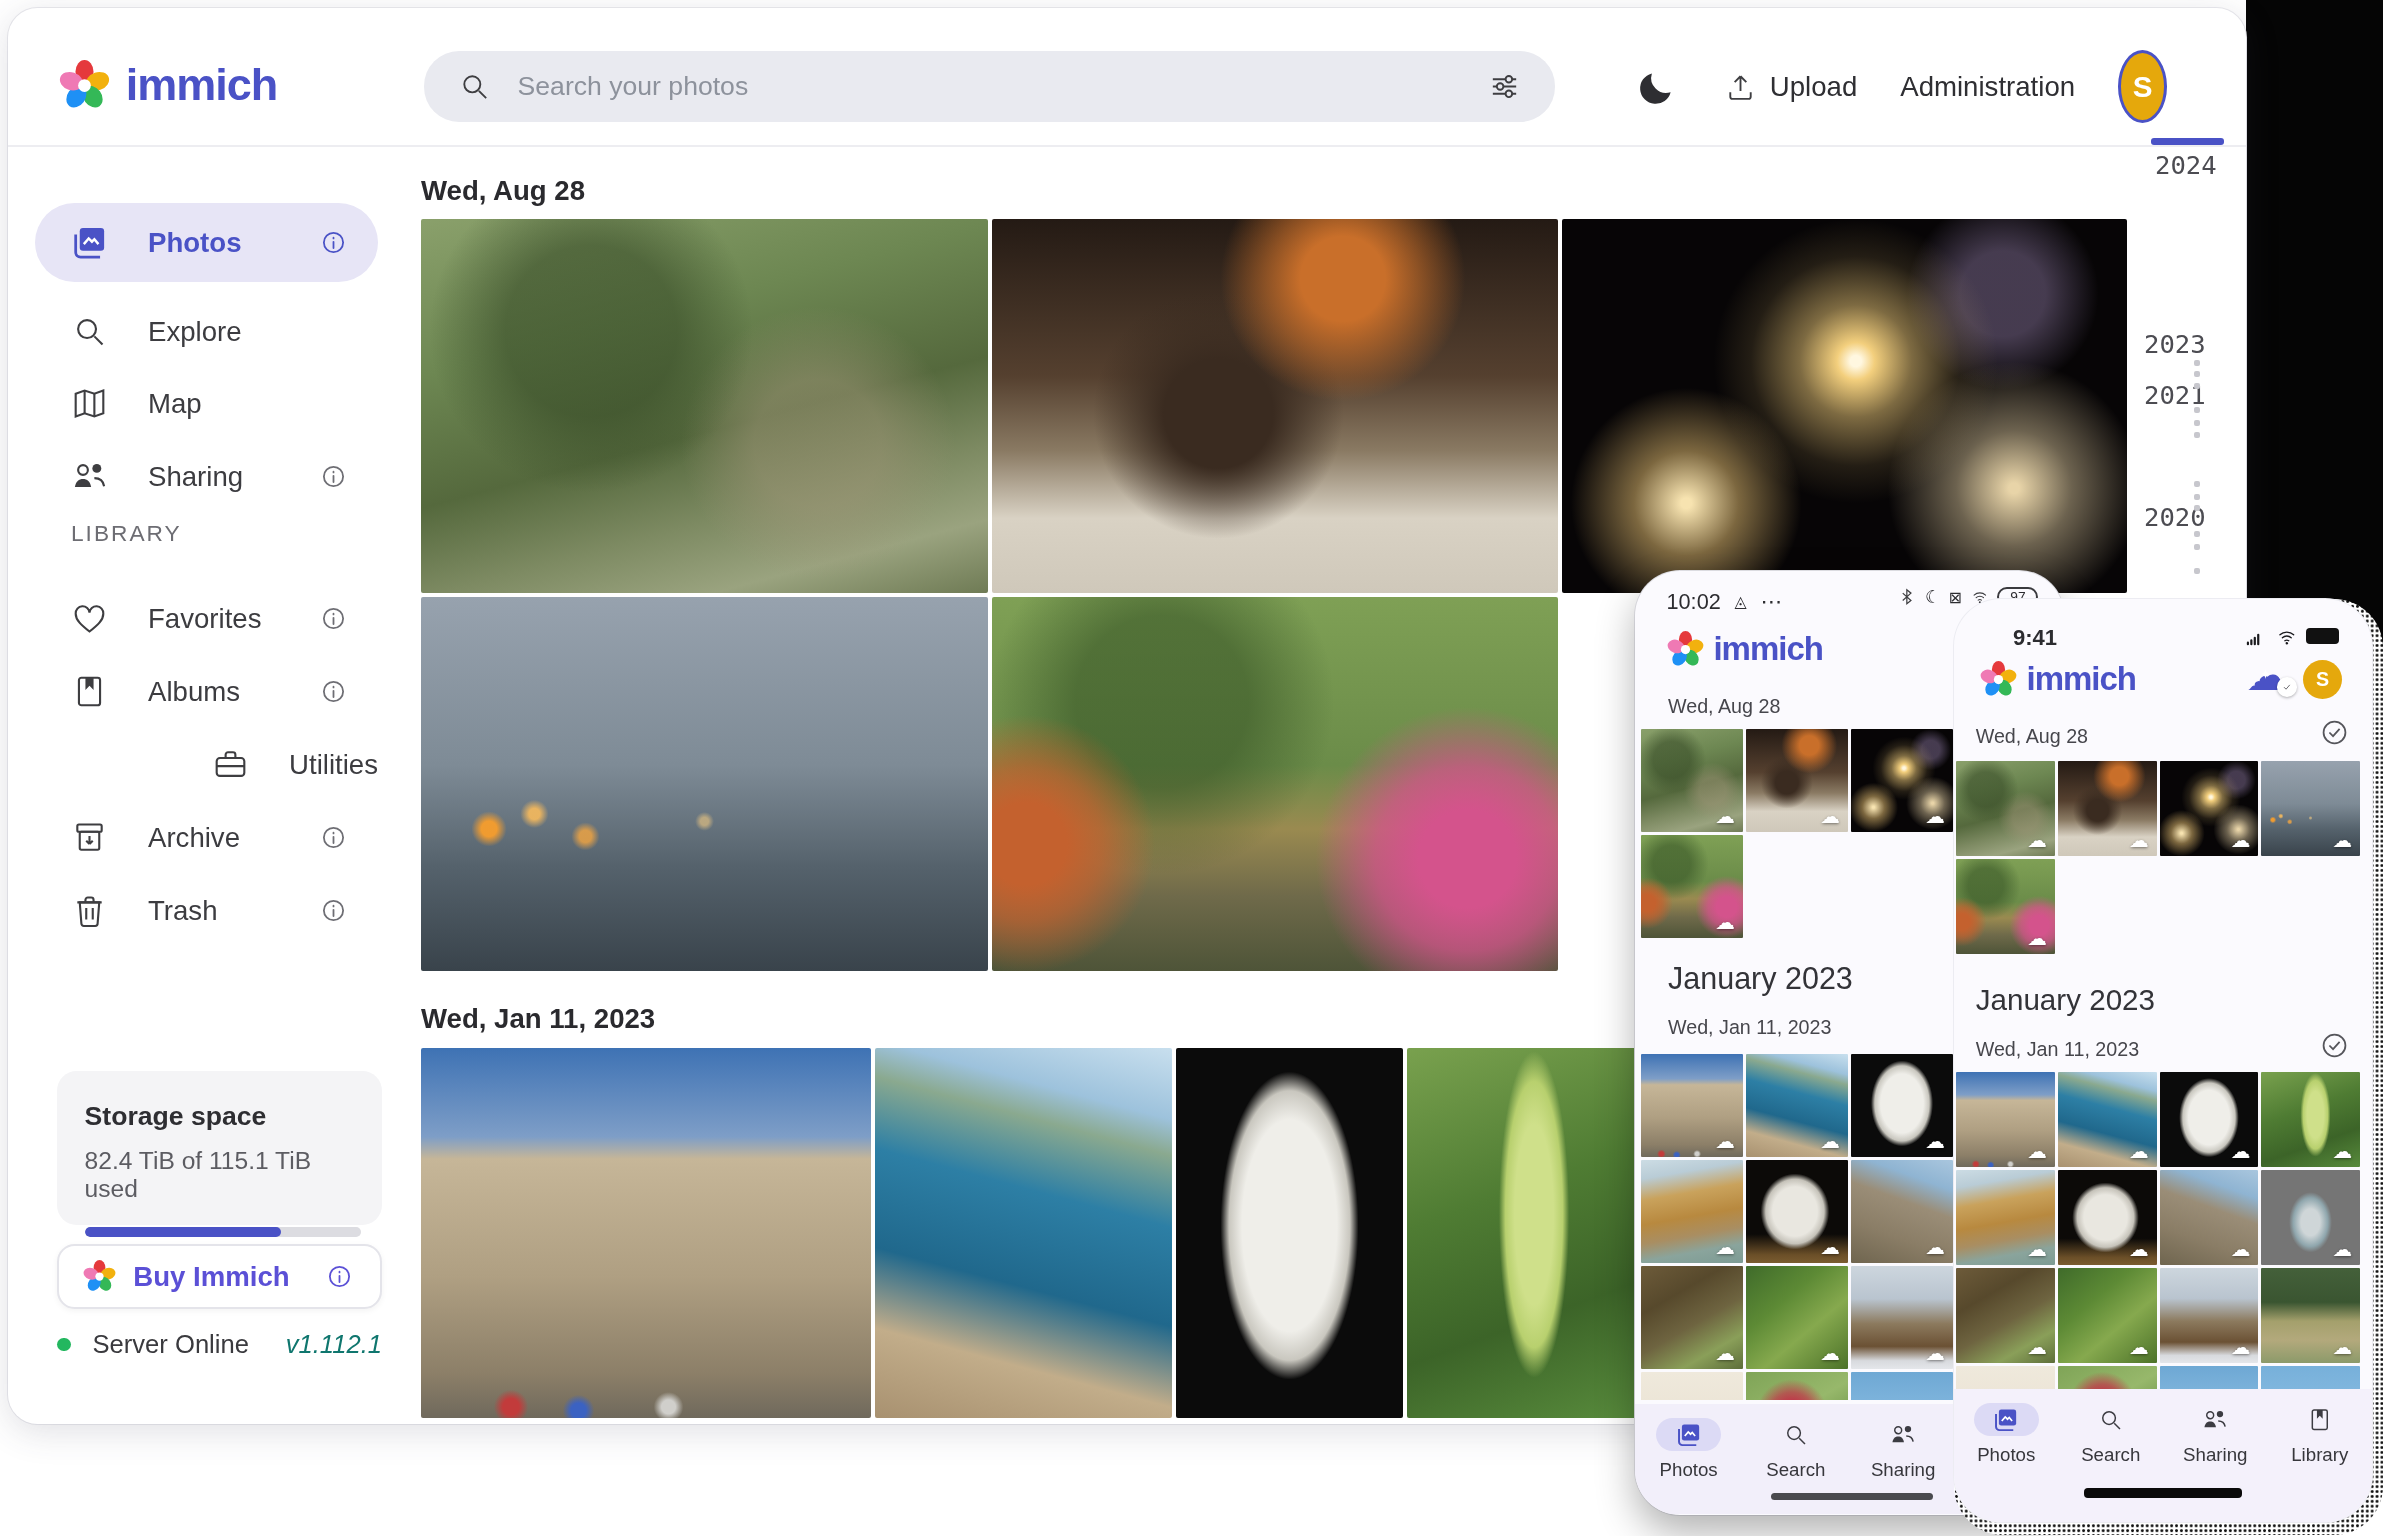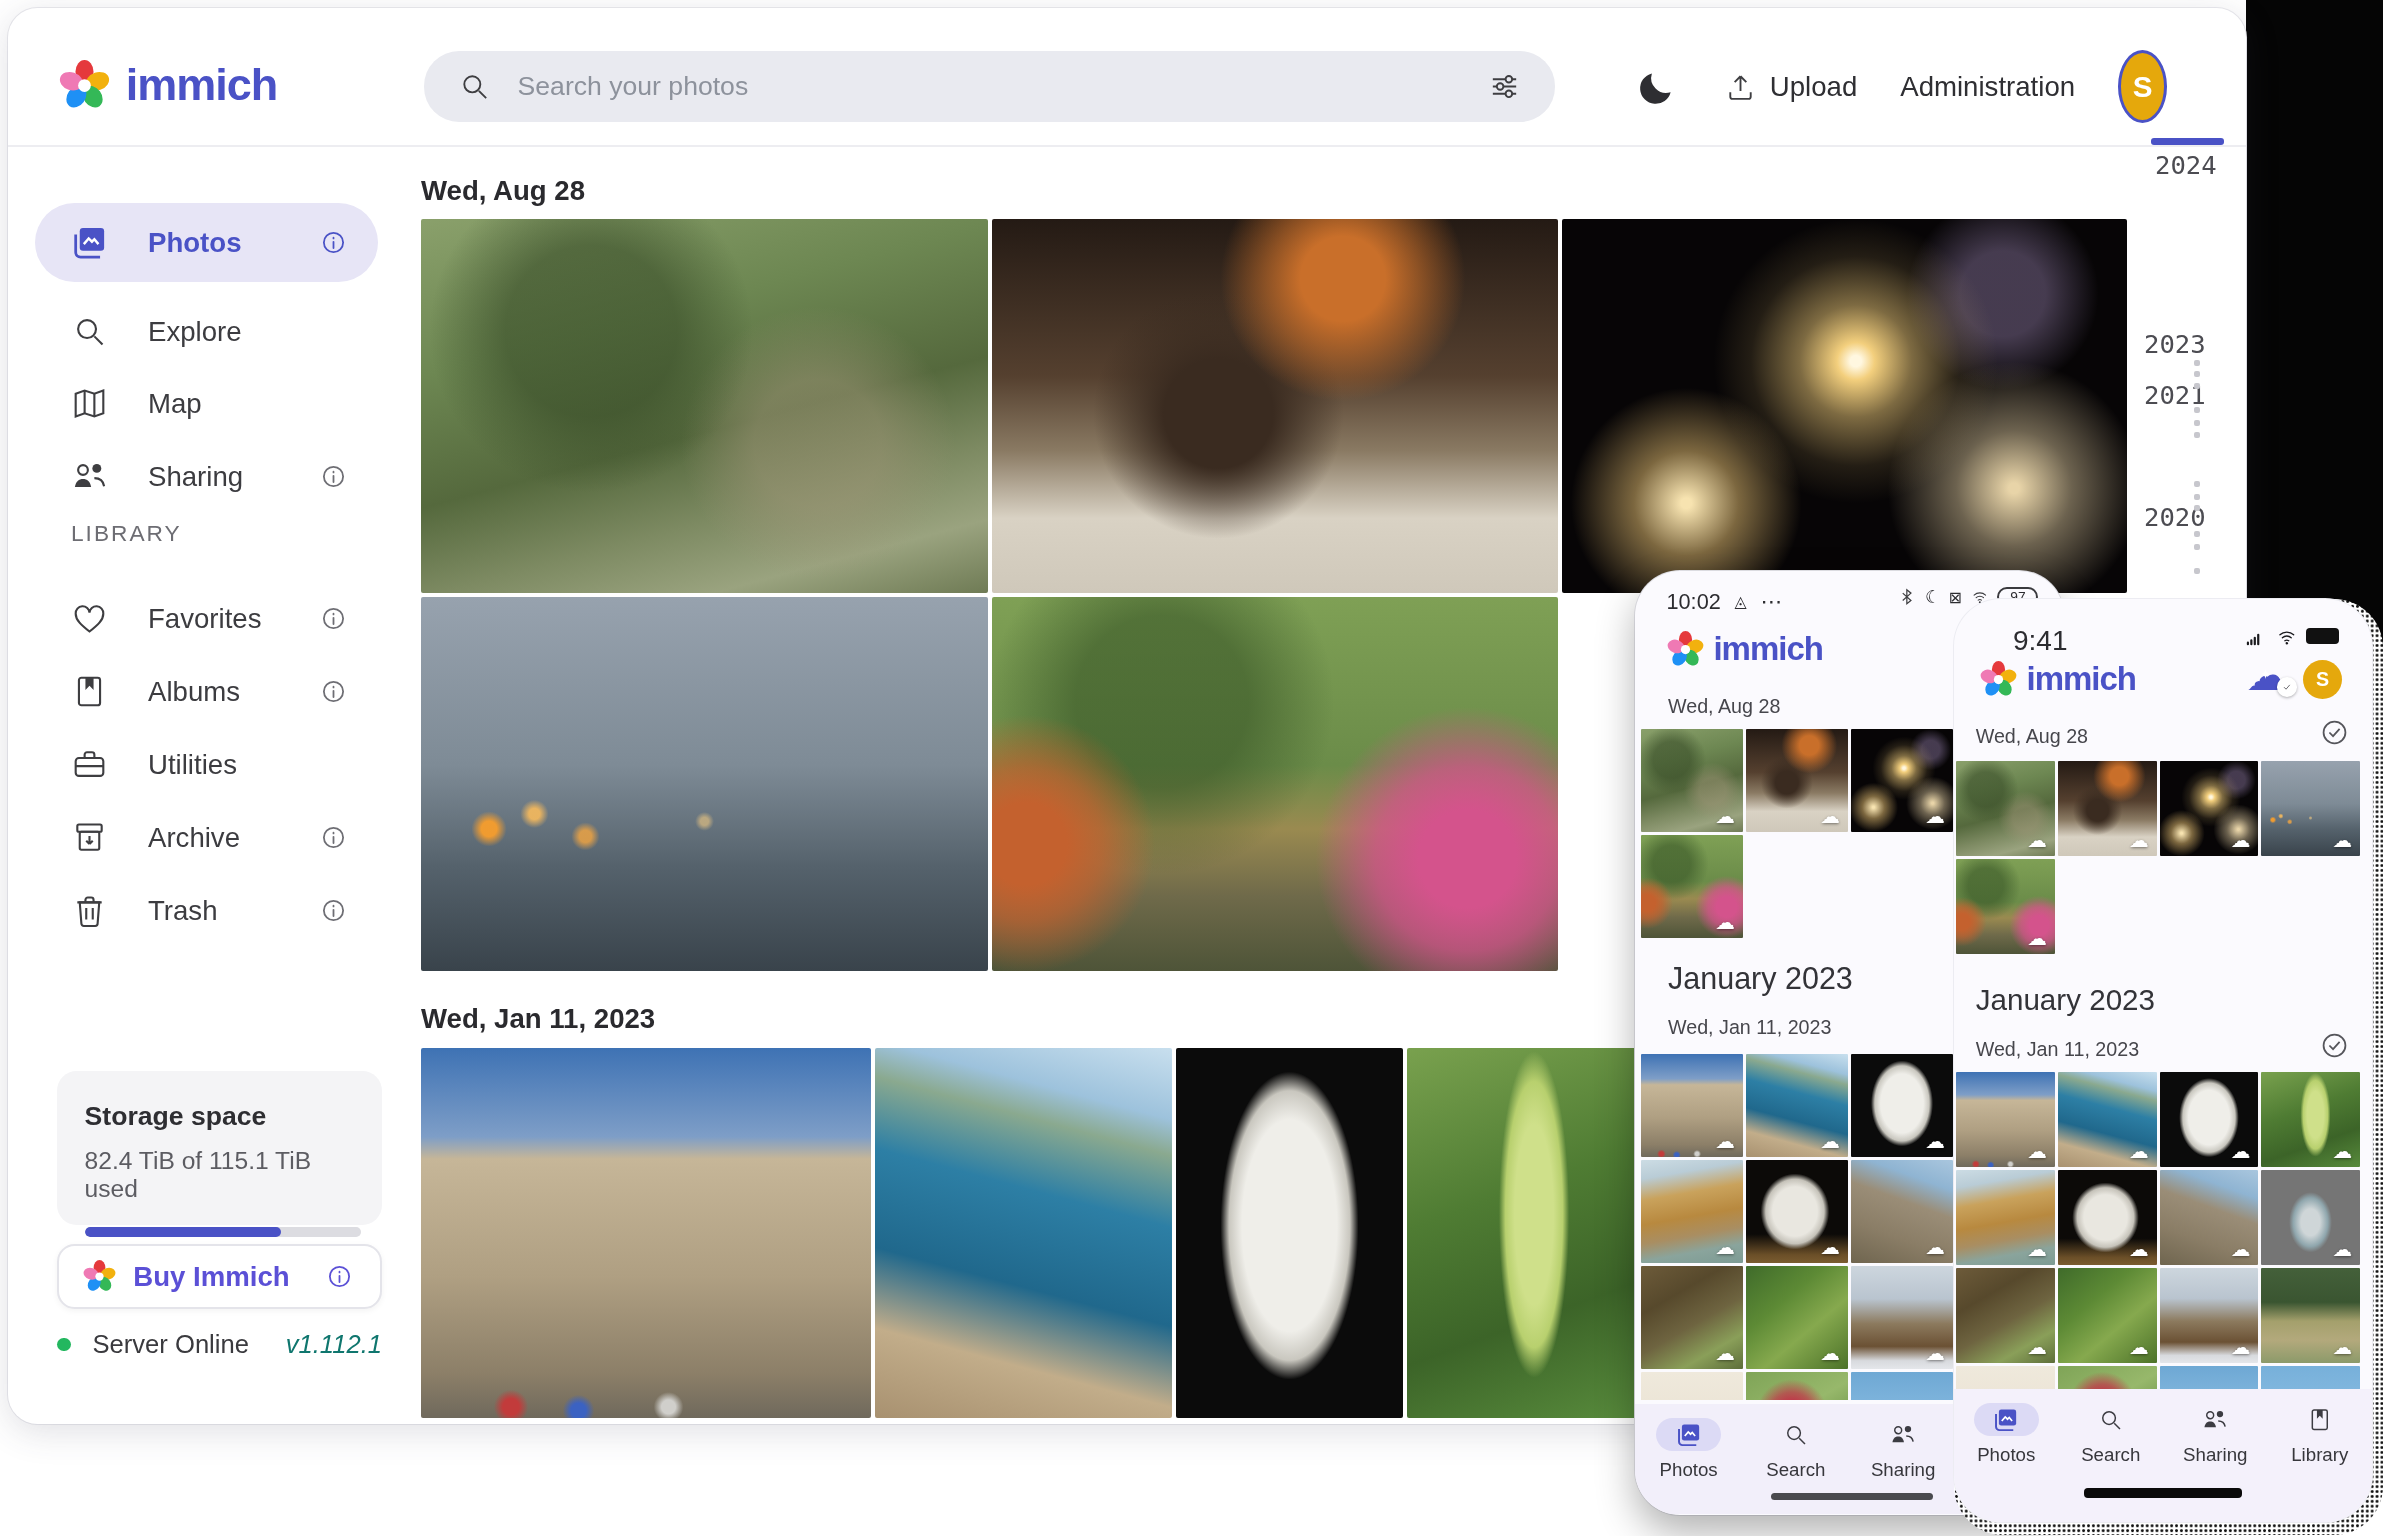--- a/index.html
+++ b/index.html
@@ -335,21 +335,21 @@
               <use href="#i-album"></use>
             </svg>
           </span>
         <span>Albums</span>
         <span class="icn info">
             <svg viewBox="0 0 48 48">
               <use href="#i-info"></use>
             </svg>
           </span>
       </div>
-      <div class="side-item" style="top:725px;">
+      <div class="side-item" style="top:725px;justify-content:flex-end;">
         <span class="icn">
             <svg viewBox="0 0 48 48">
               <use href="#i-case"></use>
             </svg>
           </span>
         <span>Utilities</span>
       </div>
       <div class="side-item" style="top:871px;">
         <span class="icn">
             <svg viewBox="0 0 48 48">
@@ -588,21 +588,21 @@
             </svg>
           </span>
           <span class="nav-lb">Library</span>
         </div>
       </div>
     <div class="home-bar" style="left:136px; top:922px; width:162px; height:6.9px; background:#4a4a4e;"></div>
   </div>
 
   <div class="dither"></div>
   <div class="phone phone2">
-    <div class="p-status" style="left:59px; top:25.6px; font-weight:normal; font-size:28px;text-align:center;">
+    <div class="p-status" style="left:59px; top:25.6px; font-weight:bold; font-size:22px;text-align:center;">
       <span>9:41</span>
     </div>
     <div class="p-status" style="position:absolute; right:33px; top:25.6px; gap:7.9px;">
       <span class="icn">
           <svg width="23.6" height="23.6" viewBox="0 0 48 48" style="stroke:#1a1a1e;">
             <use href="#i-signal"></use>
           </svg>
         </span>
       <span class="icn">
           <svg width="23.6" height="23.6" viewBox="0 0 48 48" style="stroke:#1a1a1e; color:#1a1a1e;">

